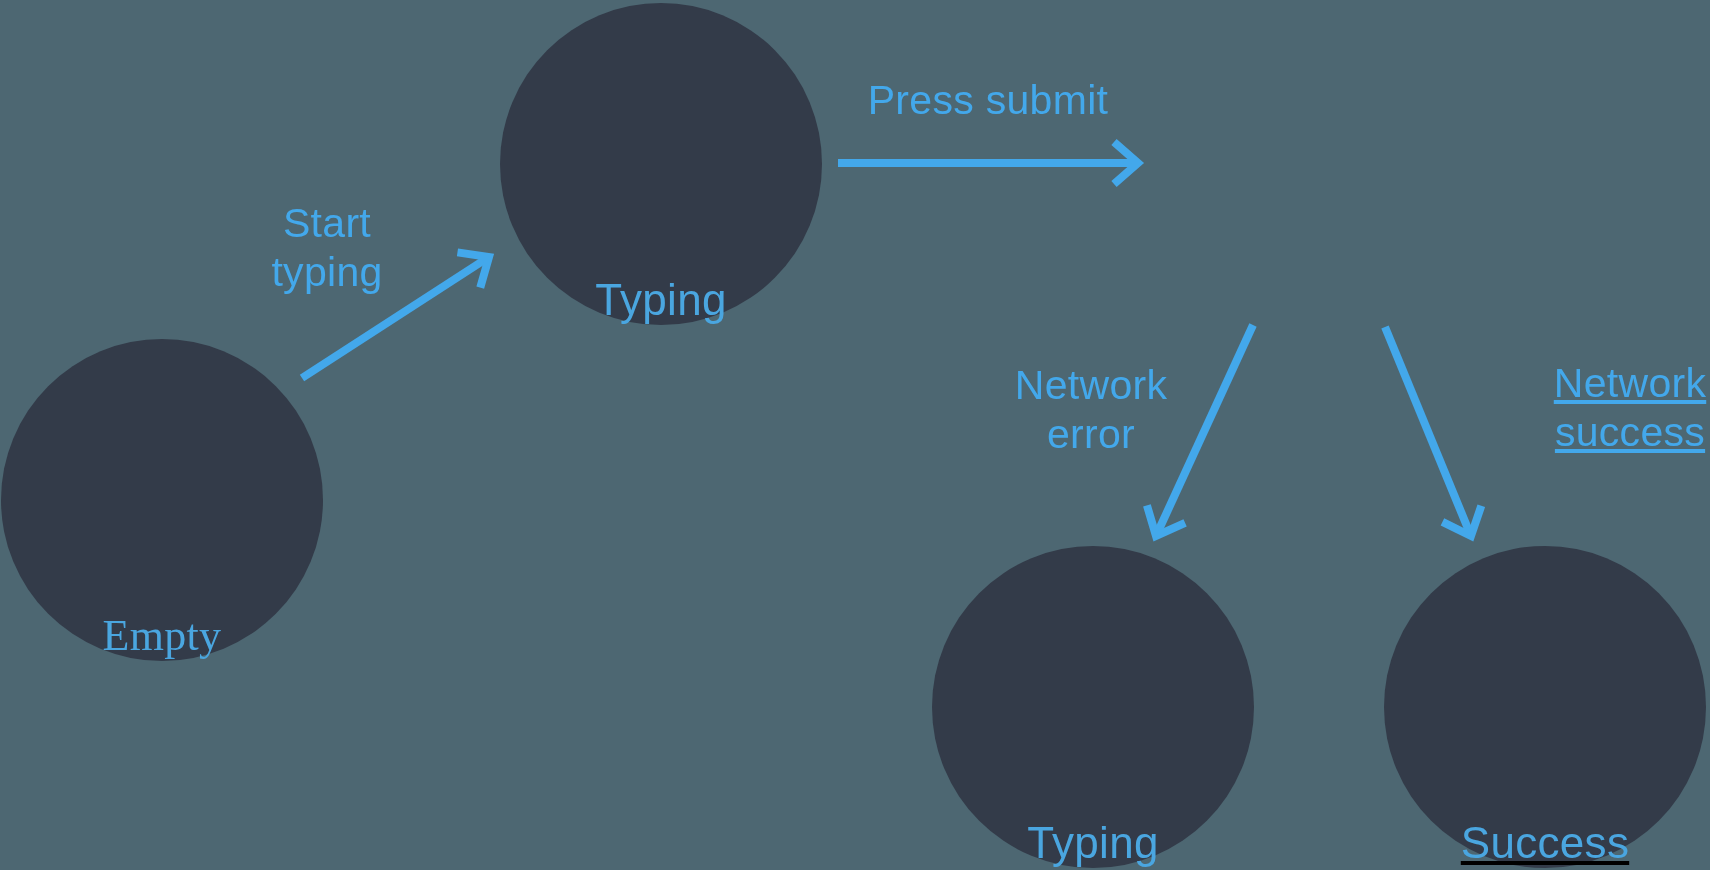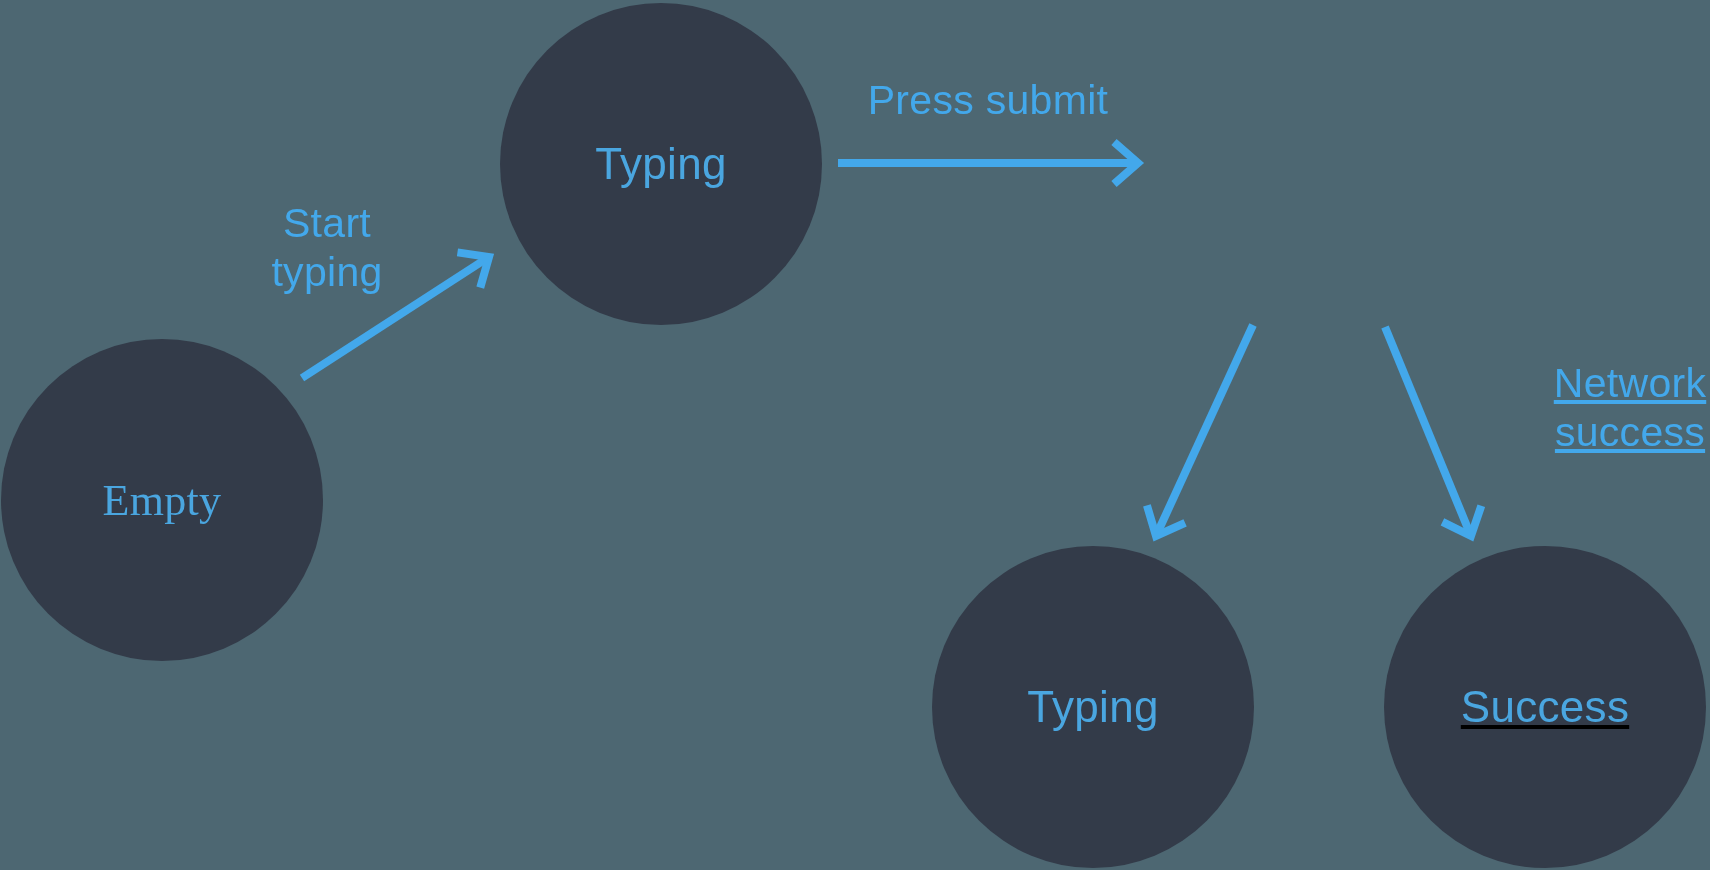--- a/index.html
+++ b/index.html
@@ -34,21 +34,21 @@
     stroke-linecap:butt;
     stroke-linejoin:miter;
   }
   marker{overflow:visible;}
   .node{
     position:absolute;
     width:322px;height:322px;
     border-radius:50%;
     background:var(--node);
     display:flex;
-    align-items:center;
+    align-items:flex-end;
     justify-content:center;
   }
   .node .state-label{
     color:var(--state-text);
     font-size:44px;
     font-weight:500;
     letter-spacing:.3px;
     white-space:nowrap;
   }
   .edge-label{
@@ -109,16 +109,17 @@
   </div>
 
   <div class="node node-success">
     <span class="state-label">Success</span>
   </div>
 
   <div class="edge-label wrap-190 label-start-typing">Start typing</div>
 
   <div class="edge-label single label-press-submit">Press submit</div>
 
+  <div class="edge-label wrap-220 label-network-error">Network error</div>
 
   <div class="edge-label wrap-220 label-network-success">Network success</div>
 
 </div>
 
 </body></html>

